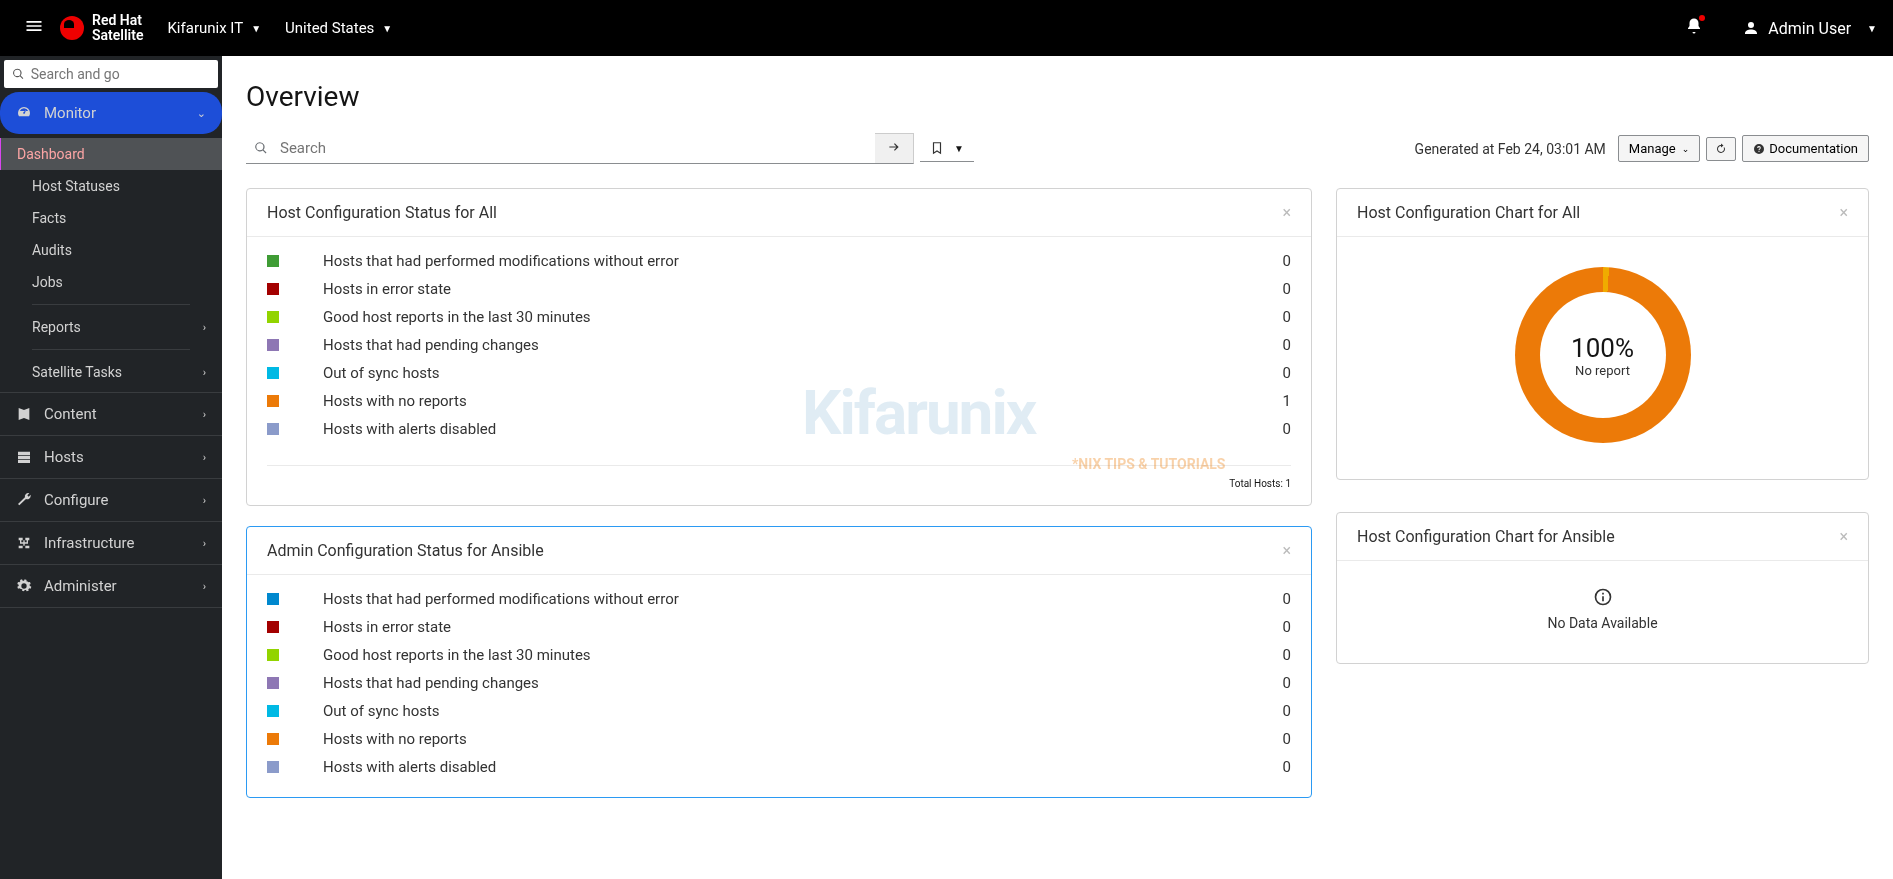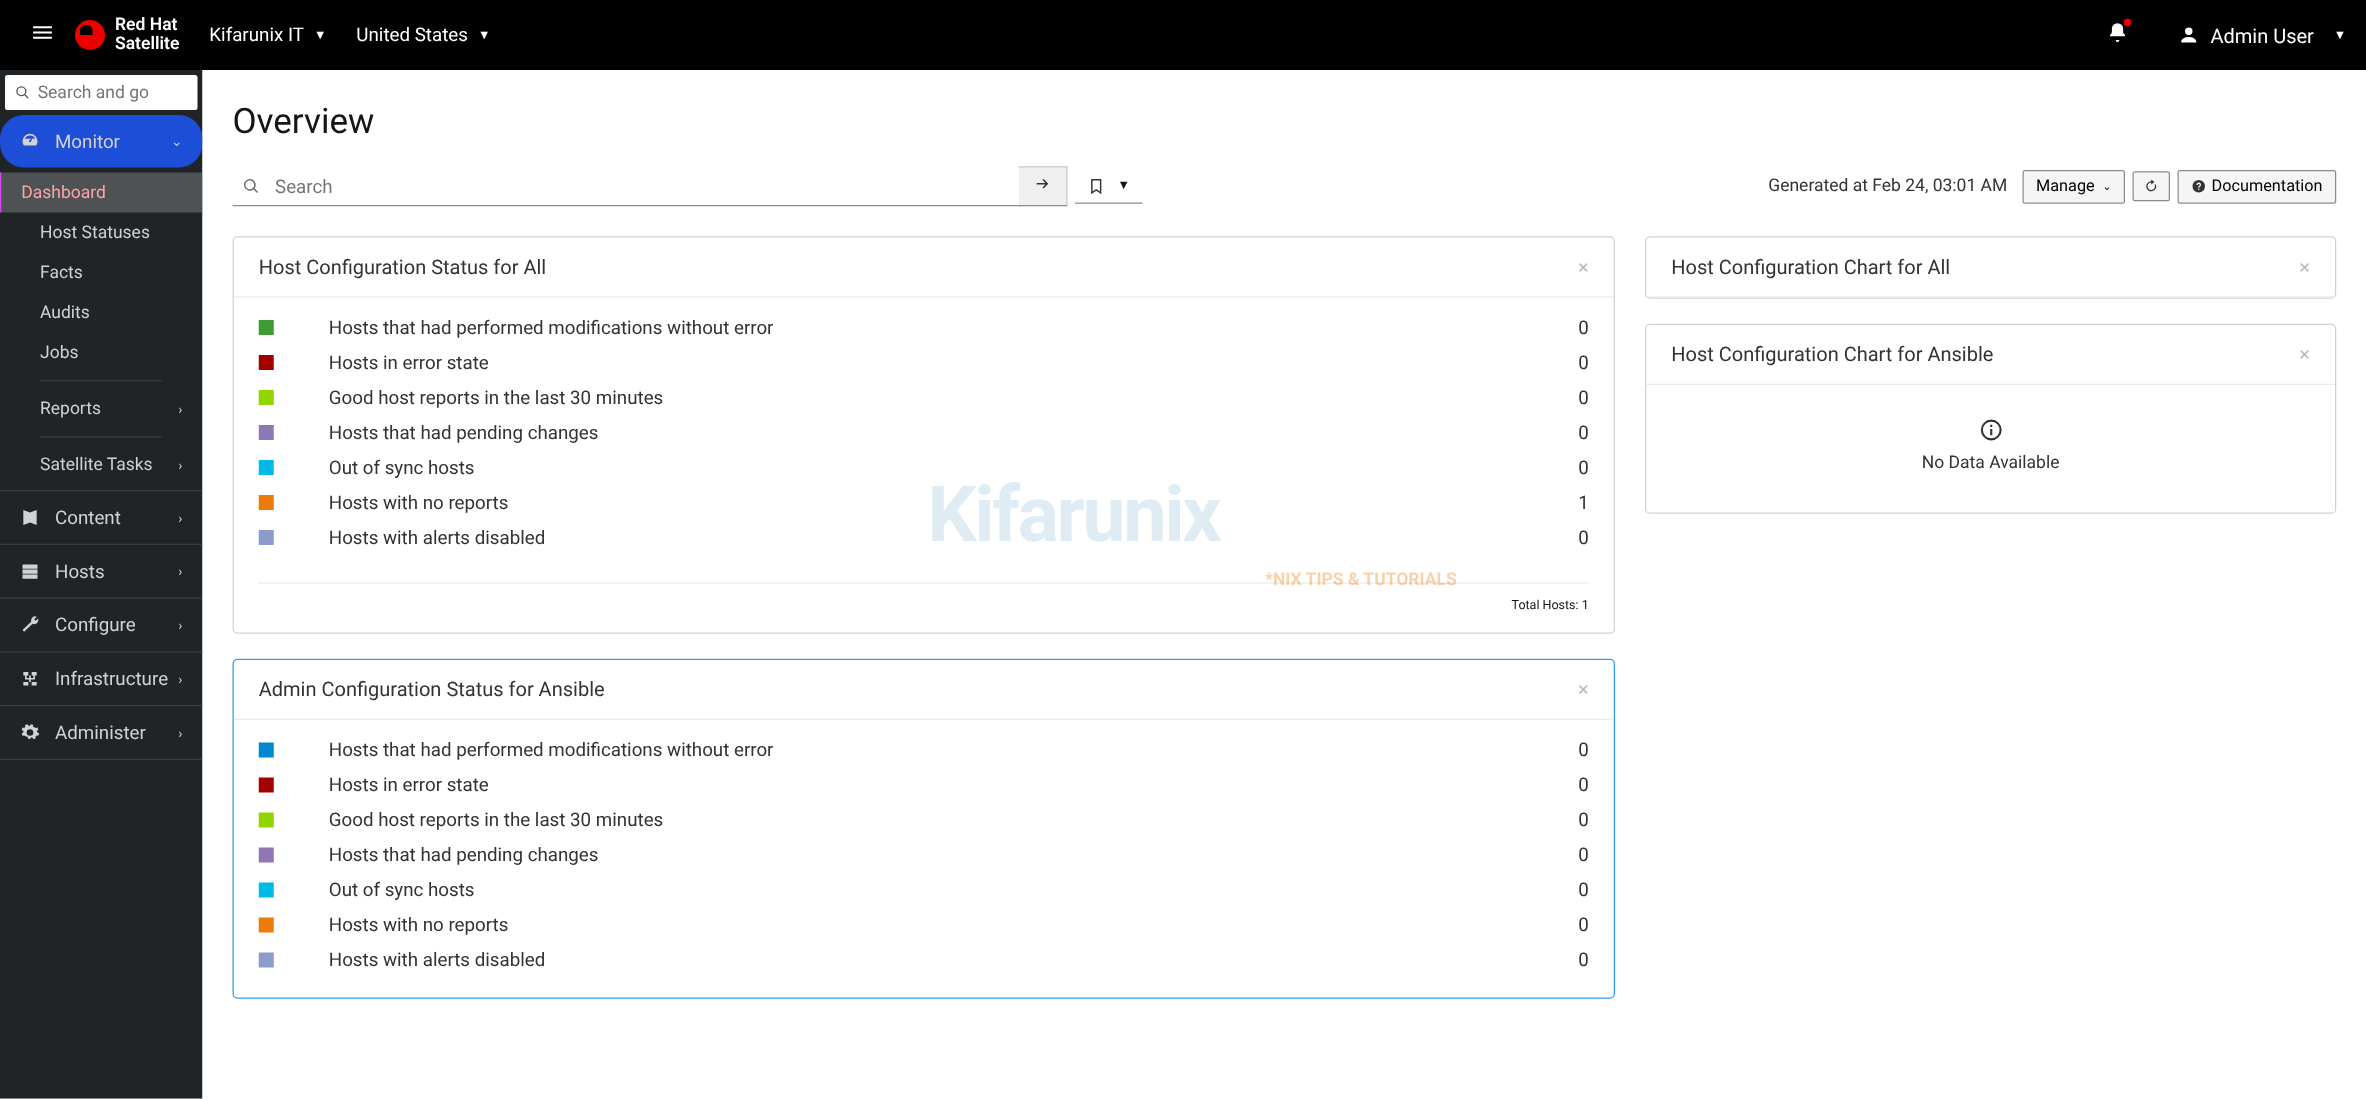--- a/index.html
+++ b/index.html
@@ -17,21 +17,21 @@
 .top-dropdown .caret { margin-left: 8px; font-size: 10px; }
 .topbar-right { margin-left: auto; display: flex; align-items: center; gap: 39px; }
 .bell { position: relative; cursor: pointer; }
 .bell svg { width: 18px; height: 18px; fill: #fff; }
 .bell-dot { position: absolute; top: -2px; right: -2px; width: 6px; height: 6px; background: #e00; border-radius: 50%; }
 .user-menu { display: flex; align-items: center; cursor: pointer; }
 .user-menu svg { width: 18px; height: 18px; fill: #fff; margin-right: 8px; }
 
 
 .layout { display: flex; min-height: calc(100vh - 56px); }
-.sidebar { width: 162px; background: #212427; color: #d2d2d2; display: flex; flex-direction: column; }
+.sidebar { width: 222px; background: #212427; color: #d2d2d2; display: flex; flex-direction: column; }
 .search-box { background: #fff; margin: 4px; border-radius: 2px; display: flex; align-items: center; padding: 6px 8px; }
 .search-box svg { width: 14px; height: 14px; fill: #555; margin-right: 6px; }
 .search-box input { border: none; outline: none; font-size: 14px; width: 100%; background: transparent; }
 .nav-section { border-bottom: 1px solid #393c3f; }
 .nav-header { display: flex; align-items: center; padding: 12px 16px; cursor: pointer; font-size: 15px; }
 .nav-header.expanded { background: #1d4ed8; border-radius: 19px; }
 .nav-header svg.icon { width: 16px; height: 16px; fill: #d2d2d2; margin-right: 12px; }
 .nav-header .chevron { margin-left: auto; font-size: 11px; }
 .nav-sub { padding: 4px 0; }
 .nav-sub-item { padding: 8px 16px 8px 32px; font-size: 14px; cursor: pointer; color: #d2d2d2; }
@@ -55,21 +55,21 @@
 .tool-right { margin-left: auto; display: flex; align-items: center; gap: 6px; }
 .generated-text { font-size: 14px; color: #333; margin-right: 6px; }
 .btn { border: 1px solid #8a8d90; background: #f5f5f5; padding: 5px 10px; font-size: 13px; cursor: pointer; border-radius: 2px; display: inline-flex; align-items: center; }
 .btn .caret { margin-left: 6px; font-size: 9px; }
 .btn svg { width: 12px; height: 12px; fill: #333; }
 .btn-icon-only { padding: 5px 8px; }
 
 
 .widgets { display: flex; gap: 24px; }
 .widget-col-left { flex: 2; display: flex; flex-direction: column; gap: 20px; }
-.widget-col-right { flex: 1; display: flex; flex-direction: column; gap: 20px; }
+.widget-col-right { flex: 1; display: flex; flex-direction: column; gap: 32px; }
 .widget { border: 1px solid #d2d2d2; border-radius: 4px; background: #fff; }
 .widget.active-border { border: 1px solid #2b9af3; }
 .widget-header { display: flex; align-items: center; padding: 14px 20px; border-bottom: 1px solid #eaeaea; }
 .widget-title { font-size: 16px; color: #333; font-weight: 400; }
 .widget-close { margin-left: auto; color: #bbb; cursor: pointer; font-size: 16px; }
 .widget-body { padding: 10px 20px 16px; }
 .status-row { display: flex; align-items: center; padding: 5px 0; font-size: 15px; gap: 38px; }
 .status-swatch { width: 12px; height: 12px; margin-right: 6px; }
 .status-label { flex: 1; color: #333; }
 .status-val { color: #333; }
@@ -353,20 +353,30 @@
         </div>
       </div>
 
       <div class="widget-col-right">
 
         <div class="widget">
           <div class="widget-header">
             <span class="widget-title">Host Configuration Chart for All</span>
             <span class="widget-close">×</span>
           </div>
+          <div class="widget-body">
+            <div class="donut-wrap">
+              <div class="donut">
+                <div class="donut-inner">
+                  <div class="donut-val">100%</div>
+                  <div class="donut-label">No report</div>
+                </div>
+              </div>
+            </div>
+          </div>
         </div>
 
         <div class="widget">
           <div class="widget-header">
             <span class="widget-title">Host Configuration Chart for Ansible</span>
             <span class="widget-close">×</span>
           </div>
           <div class="widget-body">
             <div class="no-data">
               <svg viewBox="0 0 24 24">

